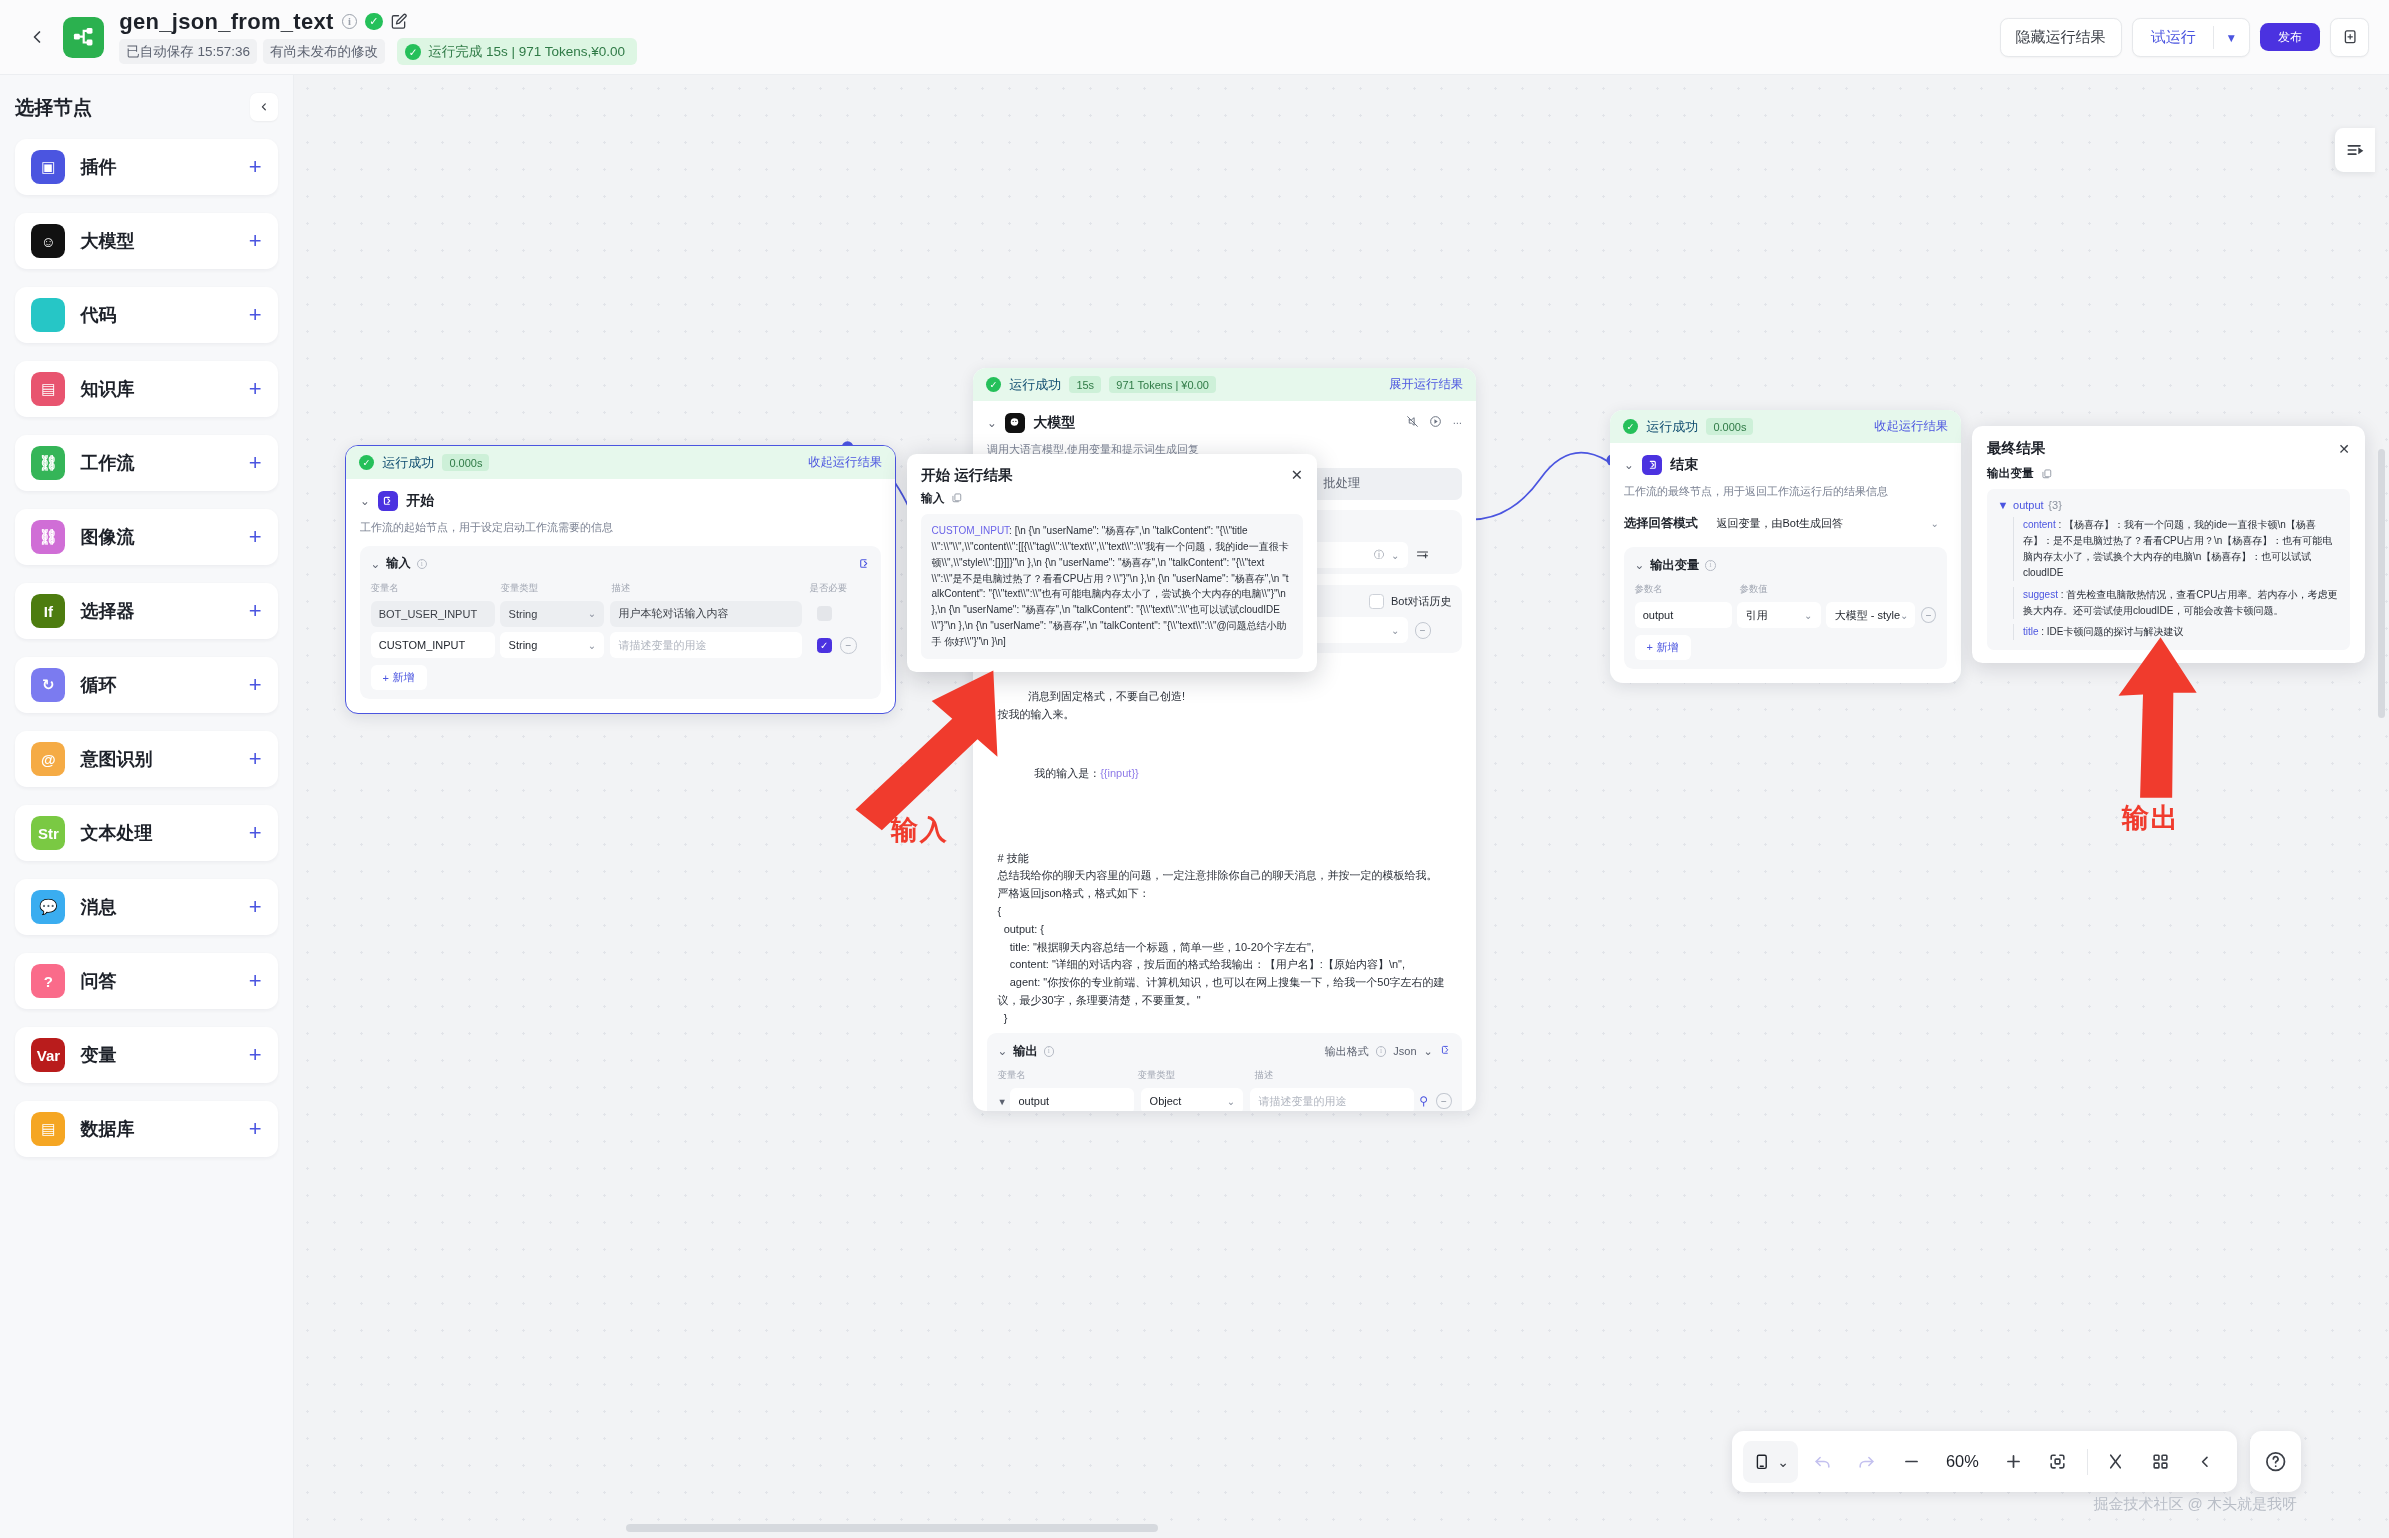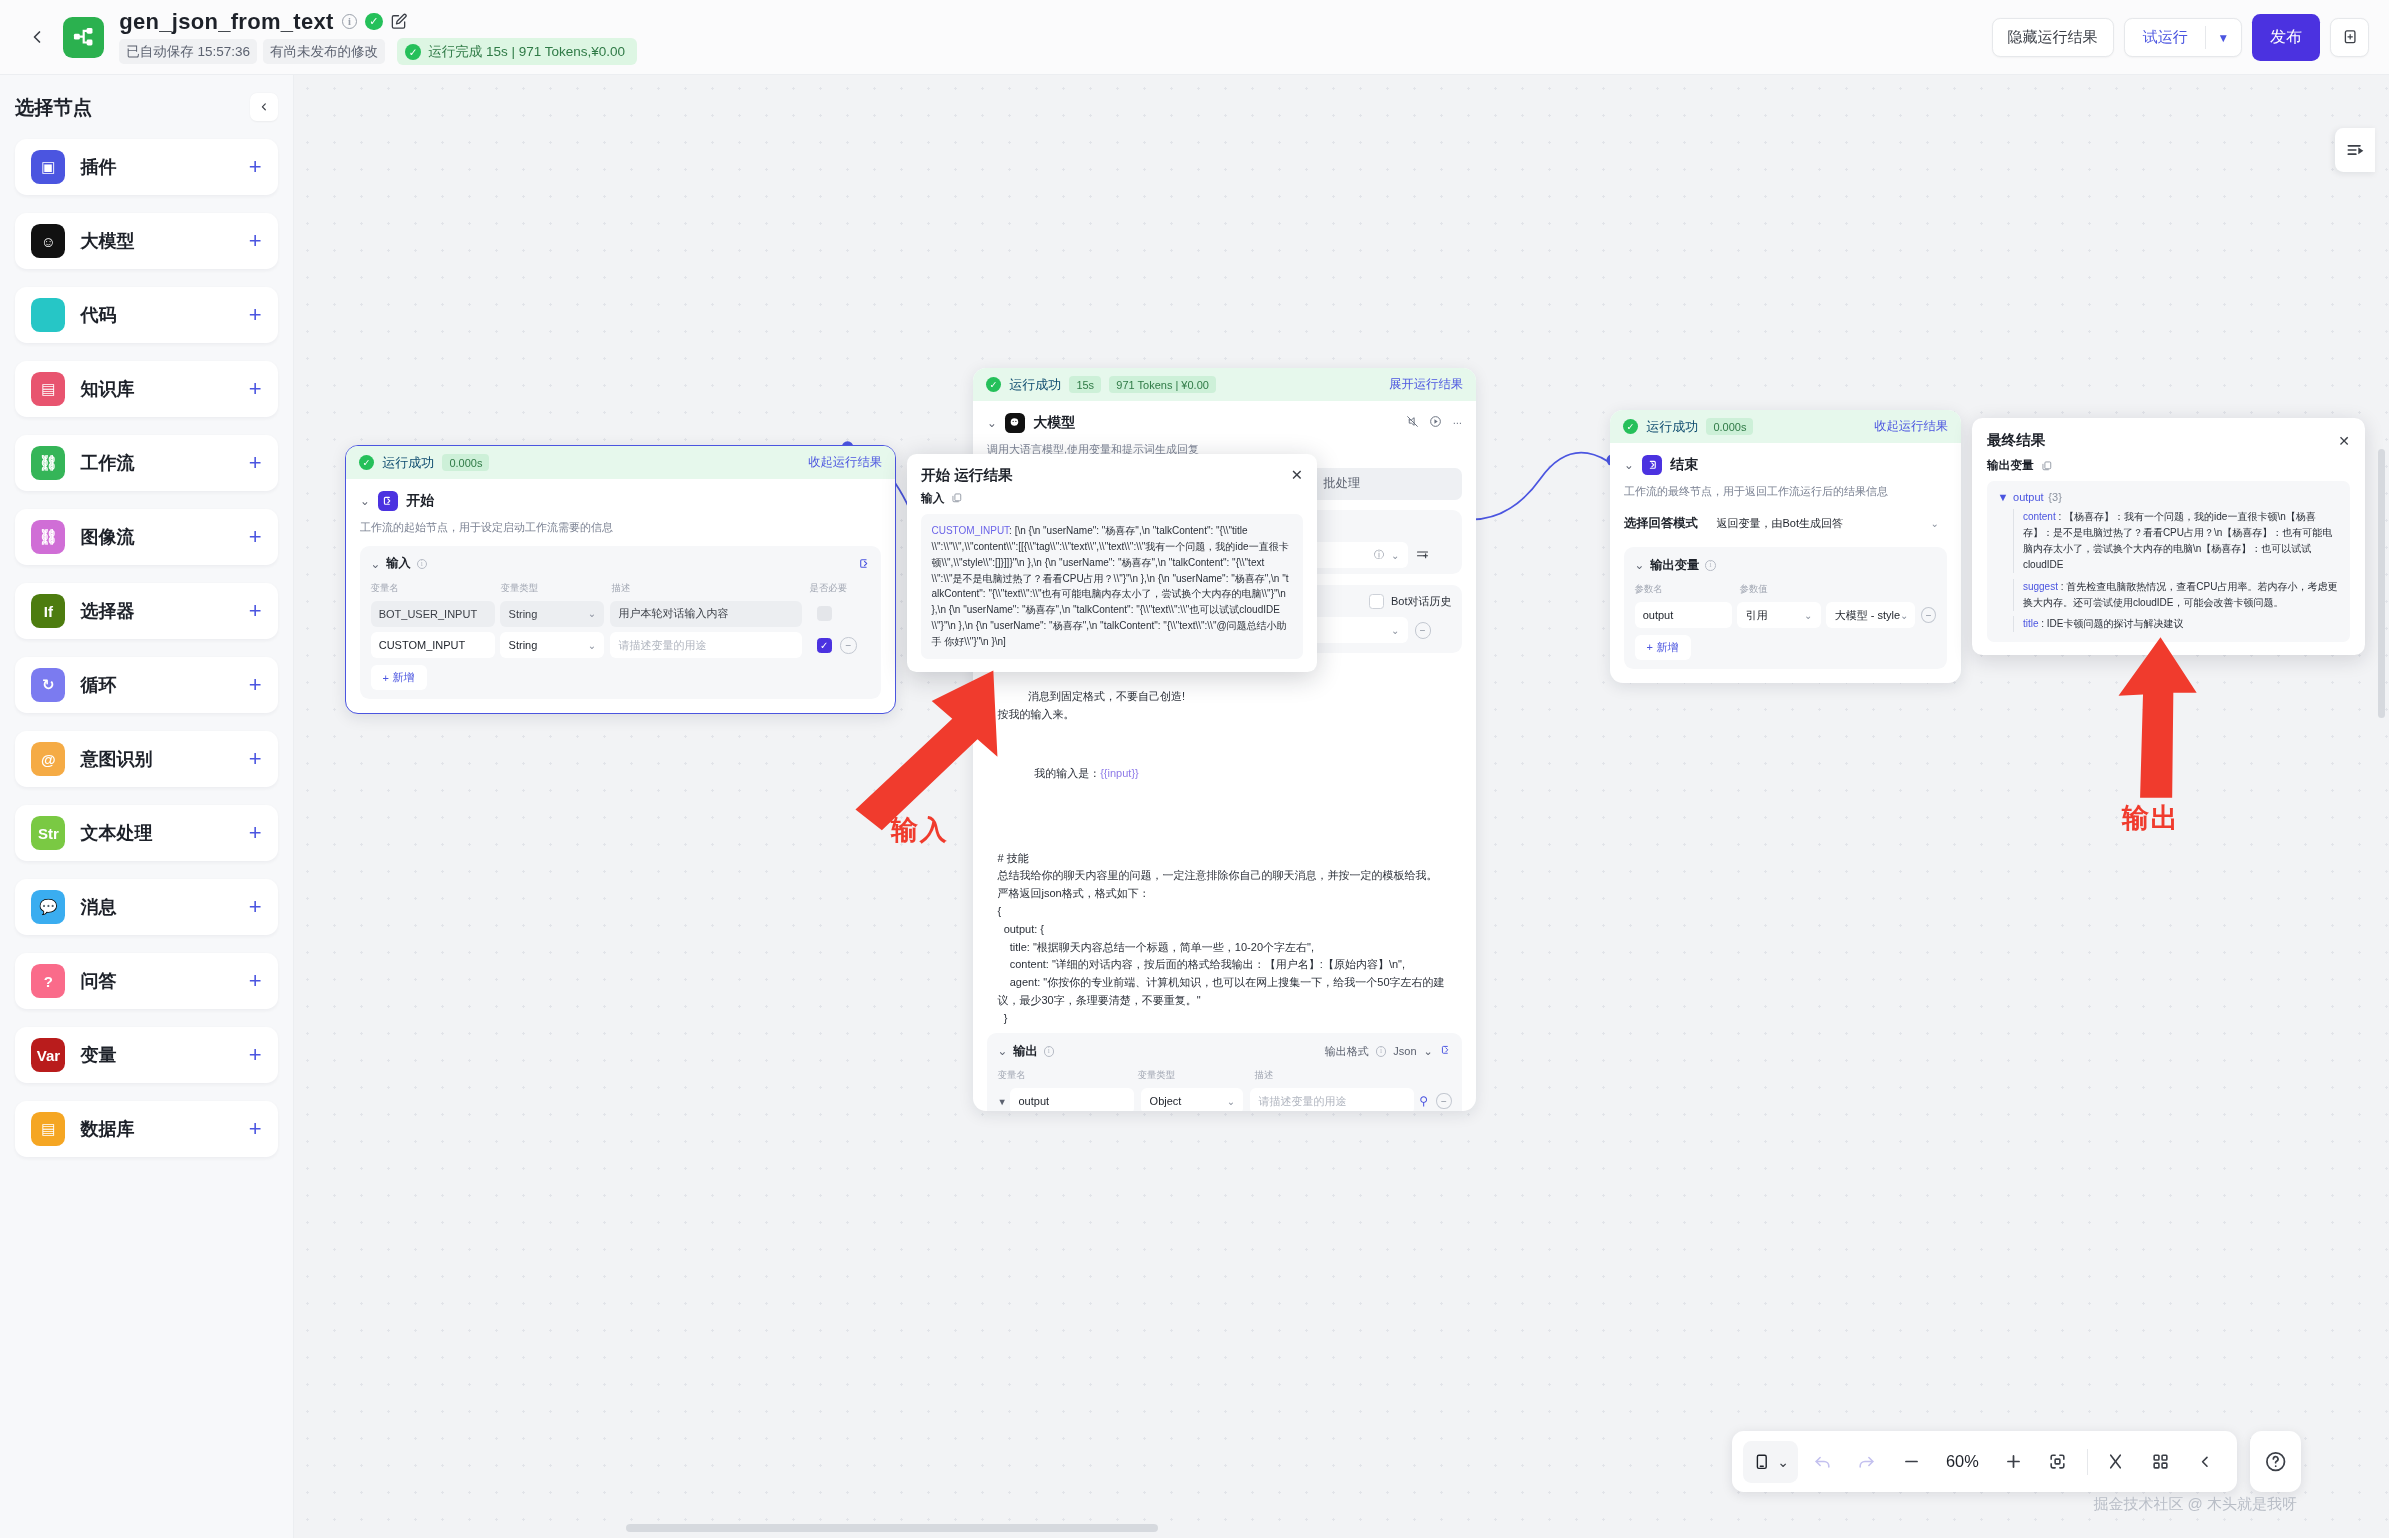--- a/index.html
+++ b/index.html
@@ -60,22 +60,22 @@
   .btn-white {
     background: #fff; border: 0.6px solid #e6e8eb; border-radius: 8.2px;
     height: 39px; padding: 0 15px; display: flex; align-items: center;
     font-size: 15px; color: #3b3f47; cursor: pointer; box-shadow: 0 0.6px 1.8px rgba(0,0,0,.04);
   }
   .btn-split { display: flex; background: #fff; border: 0.6px solid #e6e8eb; border-radius: 8.2px; overflow: hidden; box-shadow: 0 0.6px 1.8px rgba(0,0,0,.04); }
   .btn-split .seg-a { height: 37px; padding: 0 17.6px; display: flex; align-items: center; font-size: 15px; color: #4b55e0; cursor: pointer; }
   .btn-split .seg-div { width: 0.6px; background: #e6e8eb; margin: 7px 0; }
   .btn-split .seg-b { height: 37px; width: 35px; display: flex; align-items: center; justify-content: center; color: #4b55e0; font-size: 11.7px; cursor: pointer; }
   .btn-primary {
-    background: #4b32e0; color: #fff; border-radius: 8.2px; height: 47px; padding: 0 17.6px;
-    display: flex; align-items: center; font-size: 16px; cursor: pointer; border: none;
+    background: #4b32e0; color: #fff; border-radius: 8.2px; height: 28px; padding: 0 17.6px;
+    display: flex; align-items: center; font-size: 12px; cursor: pointer; border: none;
   }
   .btn-icon-sq {
     background: #fff; border: 0.6px solid #e6e8eb; border-radius: 8.2px; width: 39px; height: 39px;
     display: flex; align-items: center; justify-content: center; cursor: pointer;
     box-shadow: 0 0.6px 1.8px rgba(0,0,0,.04);
   }
 
   
   .sidebar {
     position: absolute; left: 0; top: 75px; width: 294px; height: 1464px;
@@ -689,21 +689,21 @@
               <rect x="8" y="4" width="12" height="14" rx="2"></rect>
               <path d="M4 8v10a2 2 0 0 0 2 2h10"></path>
             </svg>
         </span>
       </div>
       <div class="popup-code">
         <span class="k">CUSTOM_INPUT</span><span>: [\n  {\n      "userName": "杨喜存",\n      "talkContent": "{\\"title\\":\\"\\",\\"content\\":[[{\\"tag\\":\\"text\\",\\"text\\":\\"我有一个问题，我的ide一直很卡顿\\",\\"style\\":[]}]]}"\n  },\n  {\n      "userName": "杨喜存",\n      "talkContent": "{\\"text\\":\\"是不是电脑过热了？看看CPU占用？\\"}"\n  },\n  {\n      "userName": "杨喜存",\n      "talkContent": "{\\"text\\":\\"也有可能电脑内存太小了，尝试换个大内存的电脑\\"}"\n  },\n  {\n      "userName": "杨喜存",\n      "talkContent": "{\\"text\\":\\"也可以试试cloudIDE\\"}"\n  },\n  {\n      "userName": "杨喜存",\n      "talkContent": "{\\"text\\":\\"@问题总结小助手 你好\\"}"\n  }\n]</span>
       </div>
     </div>
 
-    <div class="final-panel" style="left:1678px; top:343px; width:393px;">
+    <div class="final-panel" style="left:1678px; top:351px; width:393px;">
       <div class="fp-head">
         <span class="fp-title">最终结果</span>
         <span class="fp-x">✕</span>
       </div>
       <div class="fp-sub">
         <span>输出变量</span>
         <span class="copy-ico">
           <svg width="11.7" height="11.7" viewBox="0 0 24 24" fill="none" stroke="currentColor" stroke-width="1.8">
               <rect x="8" y="4" width="12" height="14" rx="2"></rect>
               <path d="M4 8v10a2 2 0 0 0 2 2h10"></path>

